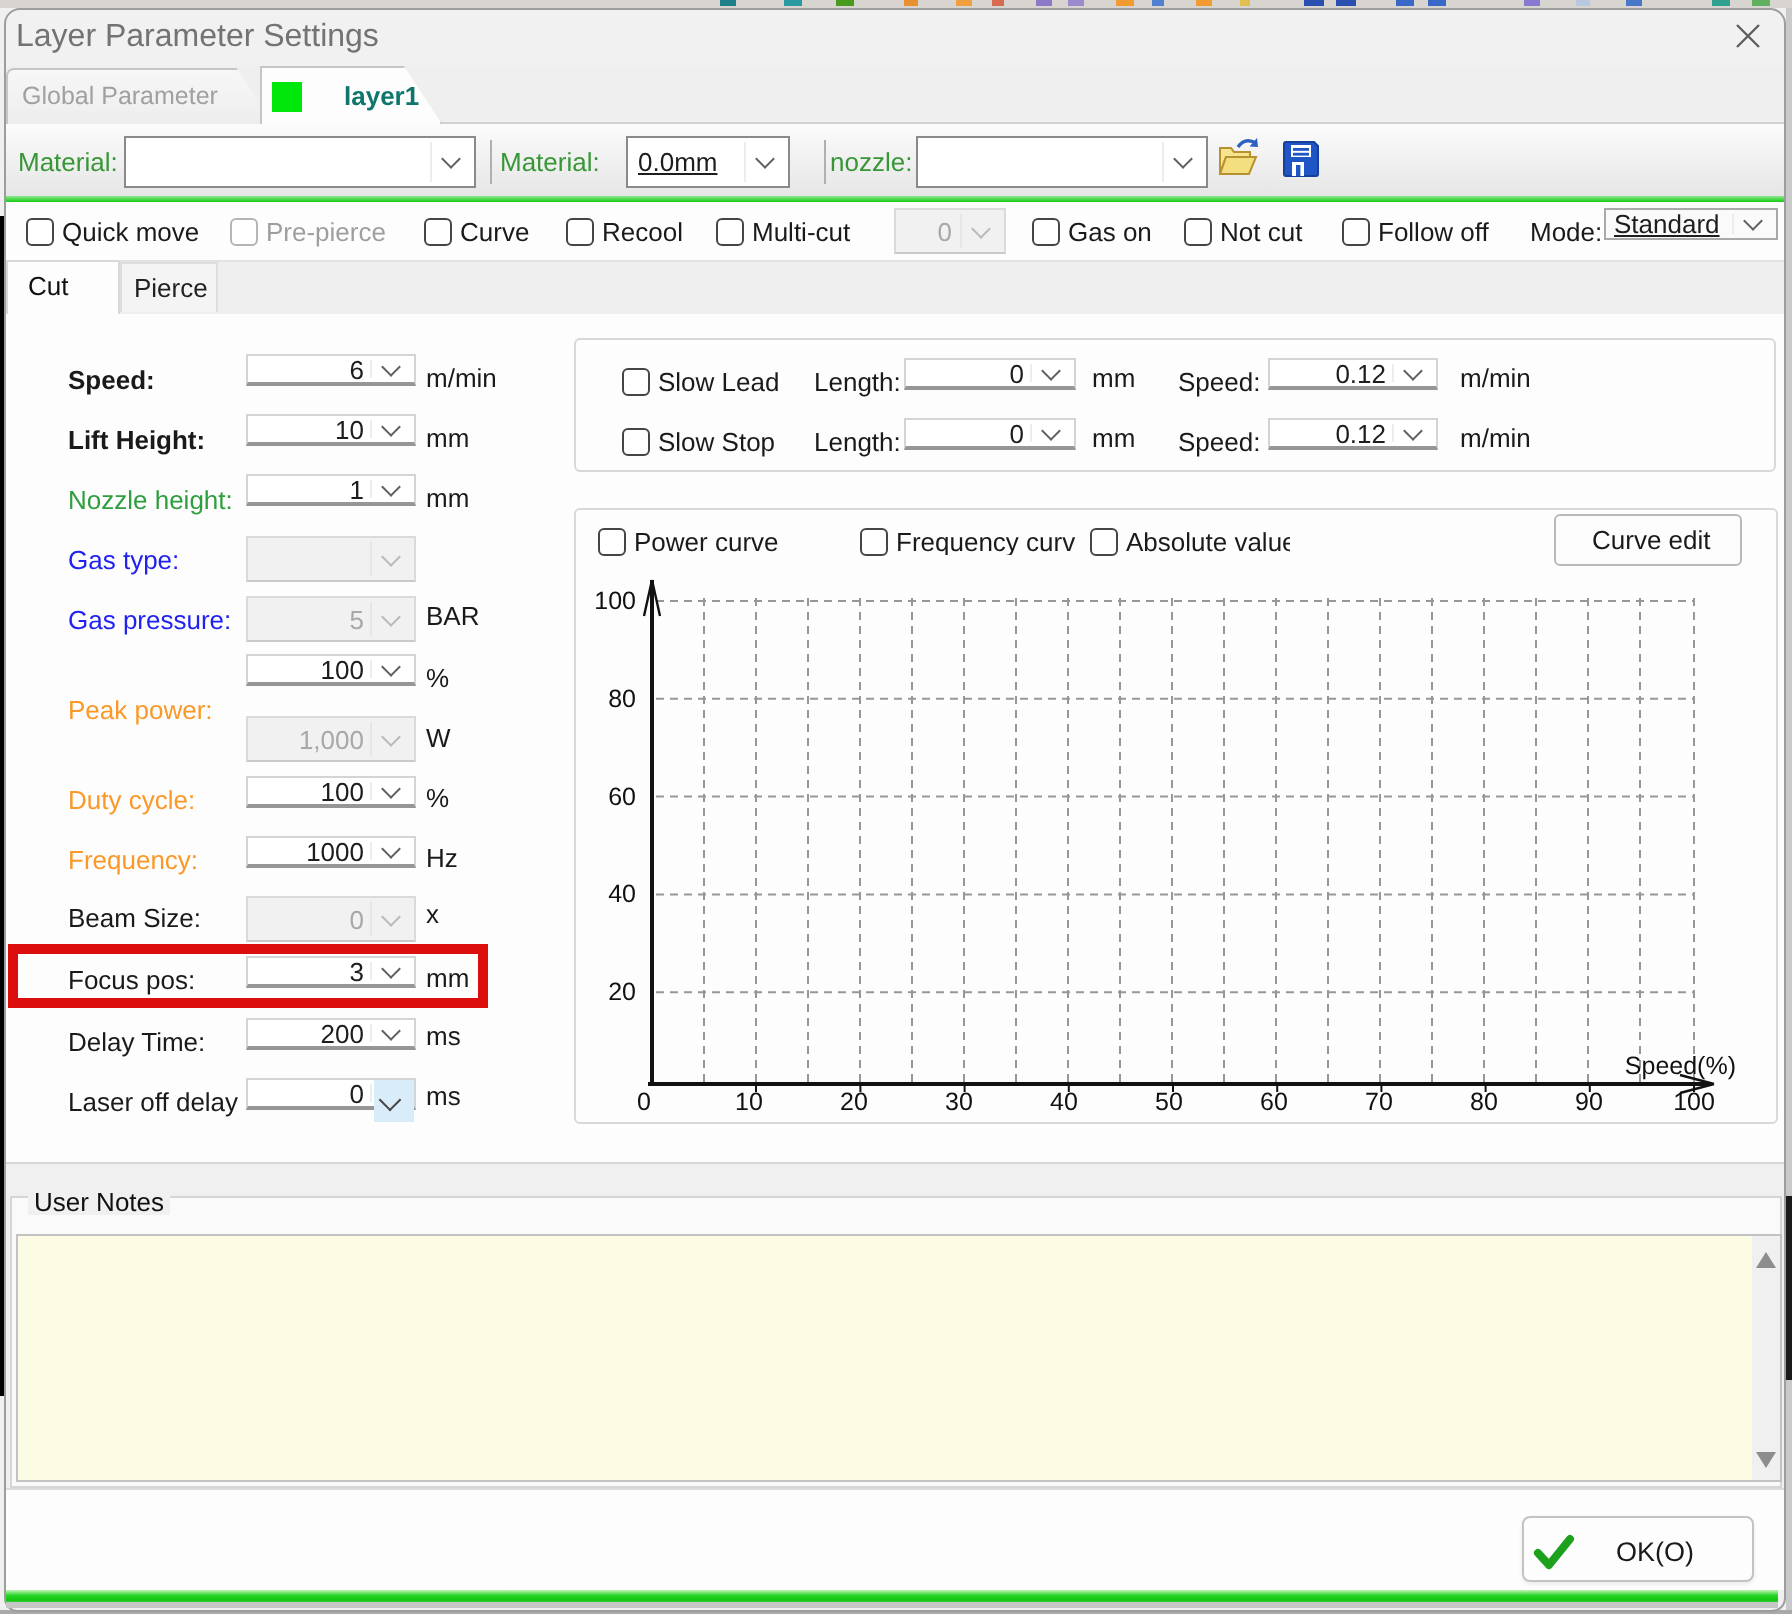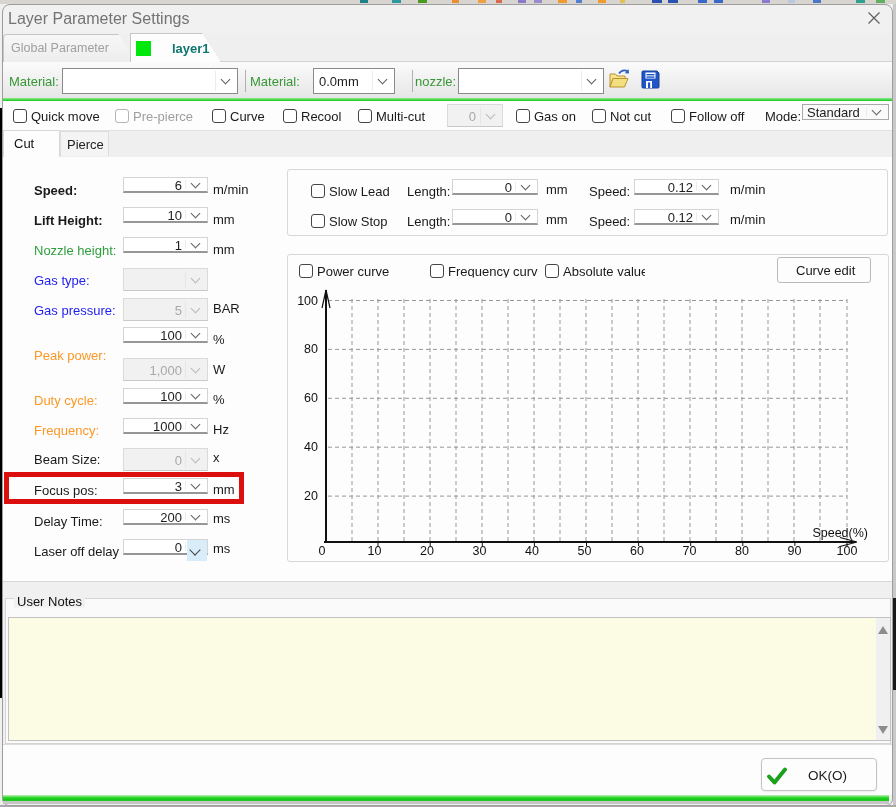--- a/index.html
+++ b/index.html
@@ -4,21 +4,21 @@
 <style>
 * { margin:0; padding:0; box-sizing:border-box; }
 html,body { width:896px; height:807px; overflow:hidden; }
 body { font-family:"Liberation Sans", sans-serif; background:#f0f0f0; position:relative; font-size:13px; color:#1a1a1a; }
 .abs { position:absolute; }
 .t { position:absolute; white-space:nowrap; line-height:1; transform:translateY(-50%); }
 .ck { position:absolute; width:14px; height:14px; border:1px solid #454545; border-radius:3px; background:#fff; }
 .ck.dis { border-color:#b5b5b5; }
 .cmb { position:absolute; height:16px; background:#fff; border:1px solid #d4d4d4; border-bottom:2px solid #969696; font-size:13px; color:#1d1d1d; }
 .cmb .v { position:absolute; right:25px; top:50%; transform:translateY(-50%); }
-.cmb .vl { position:absolute; left:5px; top:50%; transform:translateY(-50%); }
+.cmb .vl { position:absolute; left:5px; top:50%; transform:translateY(-50%);text-decoration:underline; }
 .cmb::before { content:""; position:absolute; right:21px; top:2px; bottom:2px; border-left:1px solid #ececec; }
 .cmb::after { content:""; position:absolute; right:8px; top:50%; width:6px; height:6px; border-right:1.4px solid #606060; border-bottom:1.4px solid #606060; transform:translateY(-72%) rotate(45deg); }
 .cmb.dis { background:#f1f1f1; border:1px solid #dadada; border-bottom:1px solid #c9c9c9; color:#a8a8a8; height:23px; }
 .cmb.dis::after { border-color:#b9b9b9; }
 .cmb.dis::before { border-color:#e6e6e6; }
 .grp { position:absolute; border:1px solid #d8d8d8; border-radius:3px; }
 </style>
 </head>
 <body>
 

